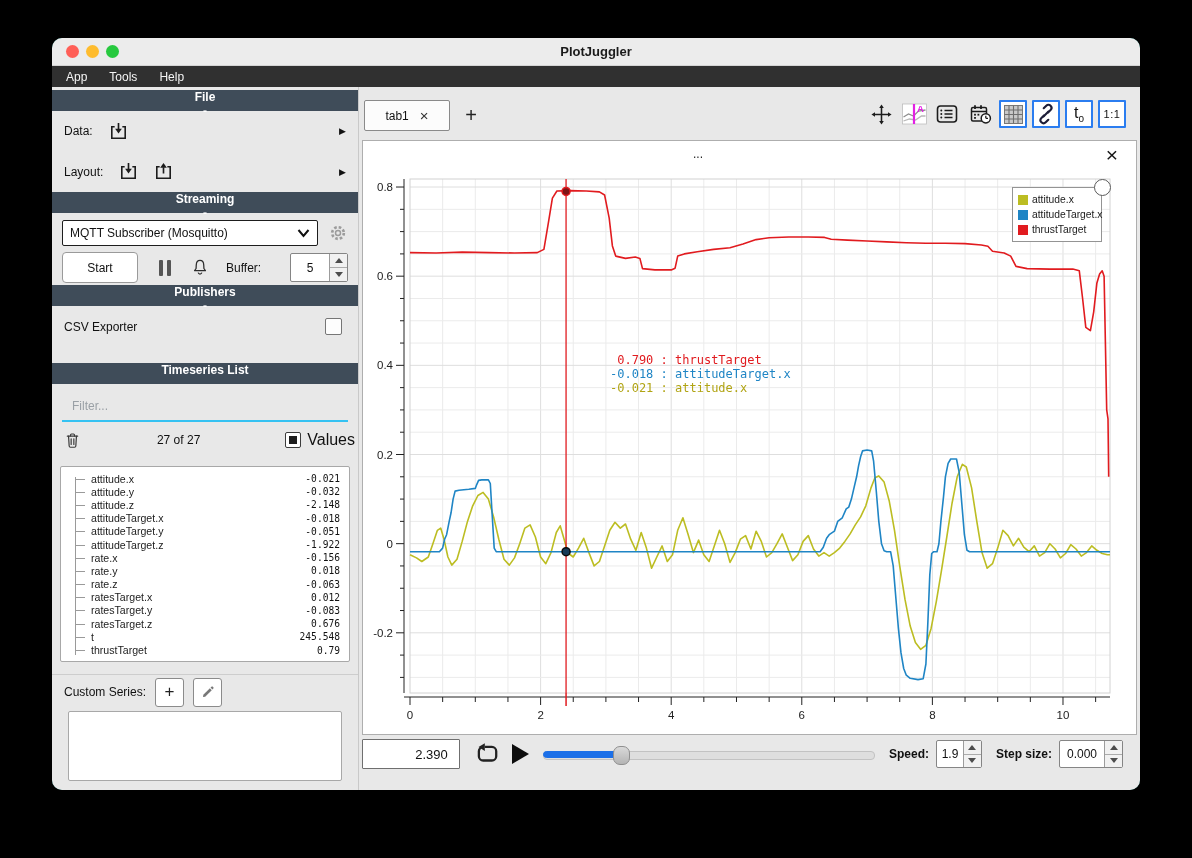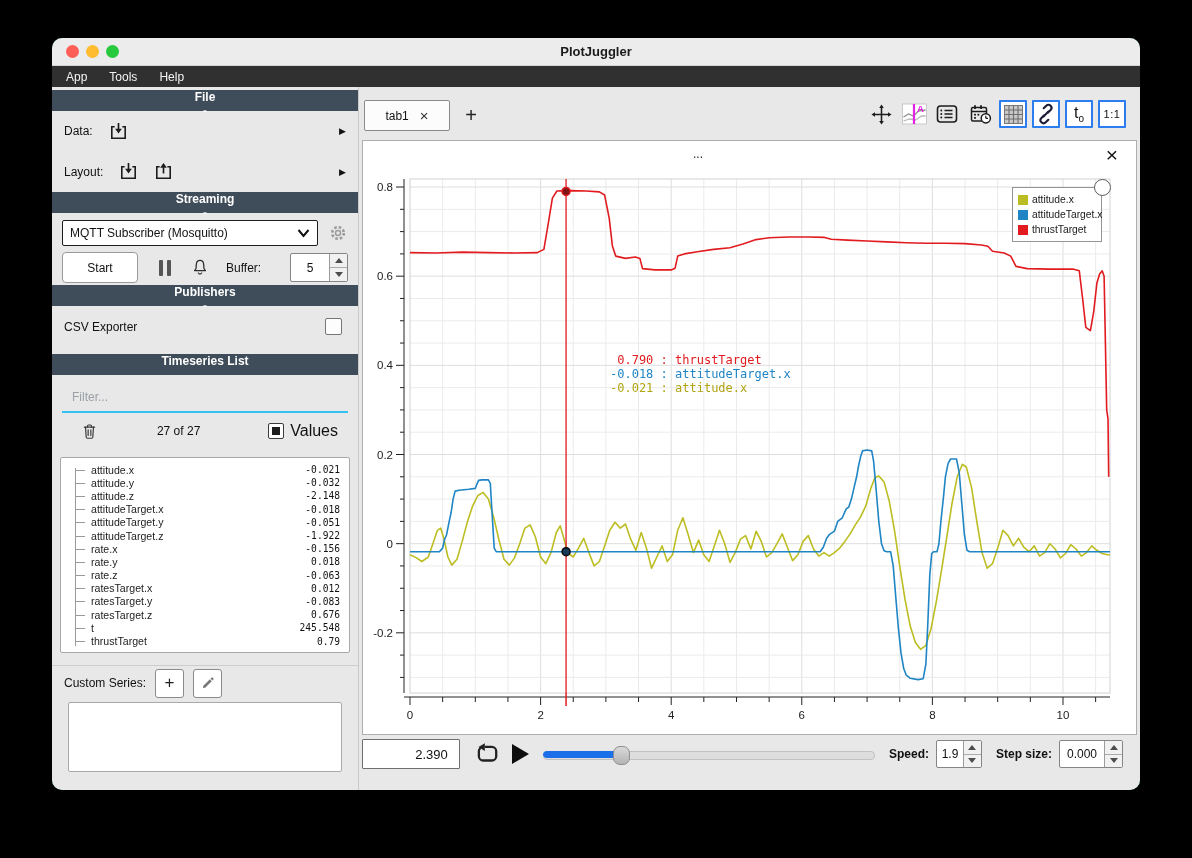--- a/index.html
+++ b/index.html
@@ -39,26 +39,26 @@
   .bell{margin-left:19px;display:flex;}
   .buffer-lbl{margin-left:16px;font-size:12px;color:#111;}
   .spin{display:flex;border:1px solid #858585;border-radius:2px;background:#fff;height:29px;box-sizing:border-box;}
   .spin-val{flex:1;display:flex;align-items:center;justify-content:center;font-size:12px;color:#111;padding:0 3px;}
   .spin-btns{width:17px;border-left:1px solid #9c9c9c;display:flex;flex-direction:column;}
   .spin-btn{flex:1;background:#f1f1f1;display:flex;align-items:center;justify-content:center;}
   .spin-btn.up{border-bottom:1px solid #ababab;}
   .tri-up{width:0;height:0;border-left:4px solid transparent;border-right:4px solid transparent;border-bottom:5px solid #4d4d4d;}
   .tri-dn{width:0;height:0;border-left:4px solid transparent;border-right:4px solid transparent;border-top:5px solid #4d4d4d;}
   .spin-buffer{width:58px;margin-left:auto;}
-  .csv-row{height:41px;display:flex;align-items:center;padding:0 16px 7px 12px;font-size:12px;color:#111;}
+  .csv-row{height:41px;display:flex;align-items:center;padding:0 16px 16px 12px;font-size:12px;color:#111;}
   .checkbox{width:15px;height:15px;border:1px solid #767676;border-radius:2px;background:#fdfdfd;margin-left:auto;}
   .filter-row{margin:11px 10px 0 10px;height:27px;position:relative;}
   .filter-ph{position:absolute;left:10px;top:4px;font-size:12px;color:#9aa0a6;}
   .filter-line{position:absolute;left:0;right:0;bottom:0;height:2px;background:#35c2f2;}
-  .counts-row{height:36px;display:flex;align-items:center;padding:0 20px;}
+  .counts-row{height:36px;display:flex;align-items:center;padding:0 3px;}
   .trash{margin-left:8px;display:flex;}
   .count-lbl{flex:1;text-align:center;font-size:12px;color:#111;margin-left:-10px;}
   .values-wrap{display:flex;align-items:center;gap:6px;}
   .cb-partial{width:14px;height:14px;border:1.4px solid #3c3c3c;border-radius:2px;background:#fff;
     display:flex;align-items:center;justify-content:center;}
   .cb-partial i{width:8px;height:8px;background:#1d1d1d;display:block;}
   .values-lbl{font-size:16px;color:#111;}
   .tree{margin:8px 8px 0 8px;height:196px;background:#fff;border:1px solid #a8a8a8;border-radius:2px;
     position:relative;padding-top:5px;box-sizing:border-box;overflow:hidden;}
   .tree-guide{position:absolute;left:14px;top:10px;width:1px;height:178px;background:#9a9a9a;}

